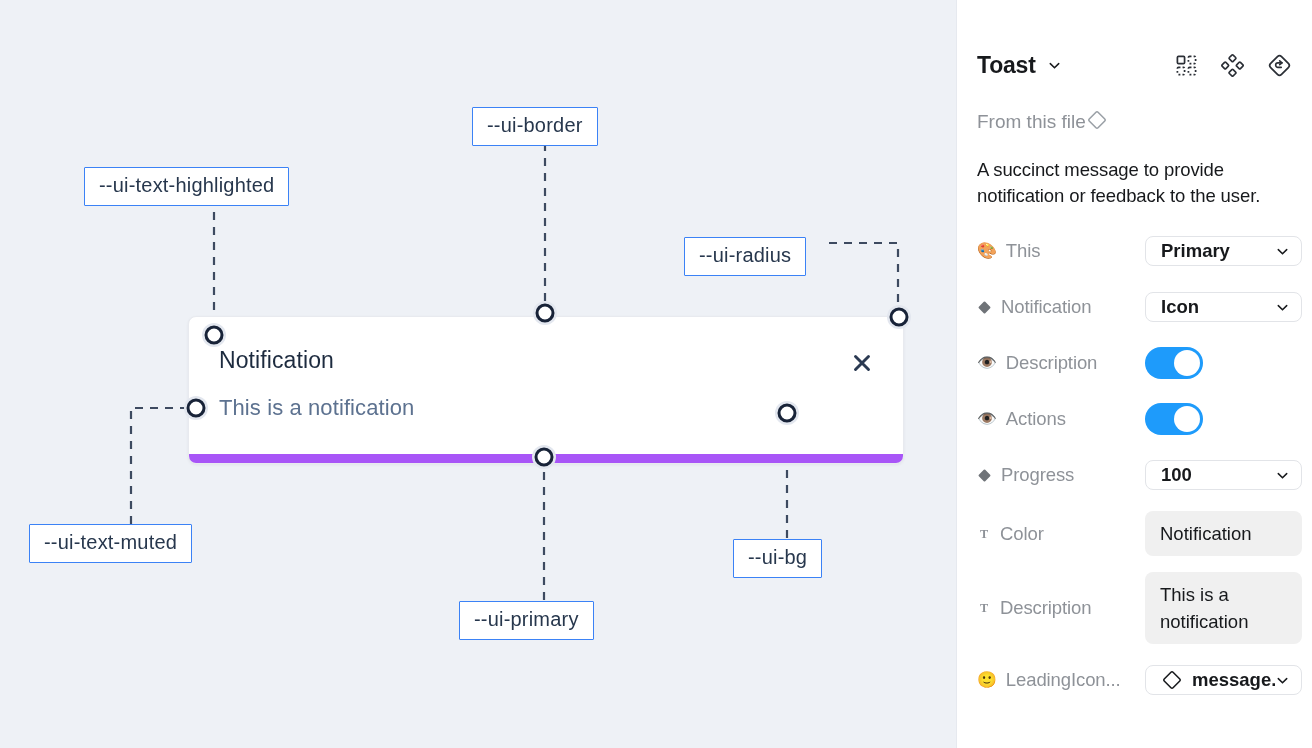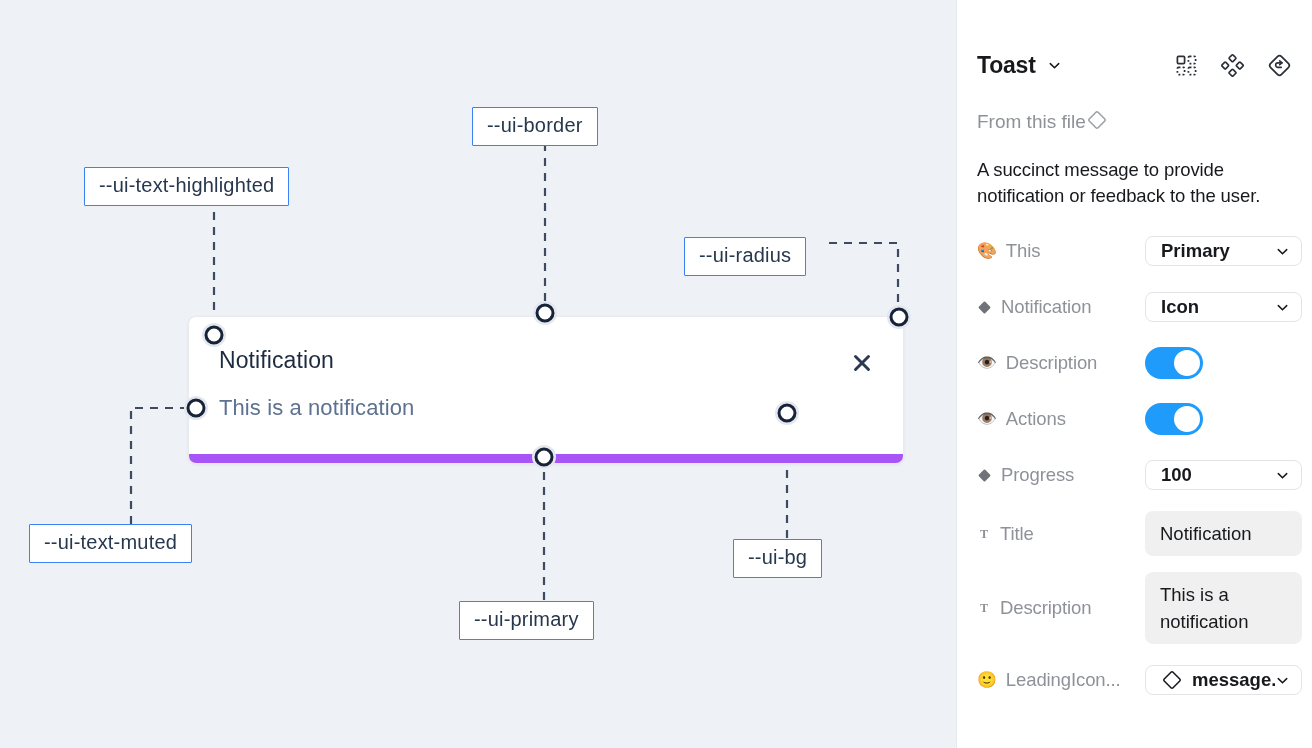--- a/index.html
+++ b/index.html
@@ -341,21 +341,21 @@
         </div>
       </div>
 
       <div class="prop-row">
         <div class="prop-label">
           <span class="prop-emoji">
             <svg width="14" height="14" viewBox="0 0 16 16" xmlns="http://www.w3.org/2000/svg">
               <text x="8" y="13" font-family="Liberation Serif, serif" font-size="14" font-weight="700" fill="#8e9298" text-anchor="middle">T</text>
             </svg>
           </span>
-          <span>Title</span>
+          <span>Color</span>
         </div>
         <div class="prop-control">
           <div class="textfield">Notification</div>
         </div>
       </div>
 
       <div class="prop-row">
         <div class="prop-label">
           <span class="prop-emoji">
             <svg width="14" height="14" viewBox="0 0 16 16" xmlns="http://www.w3.org/2000/svg">

